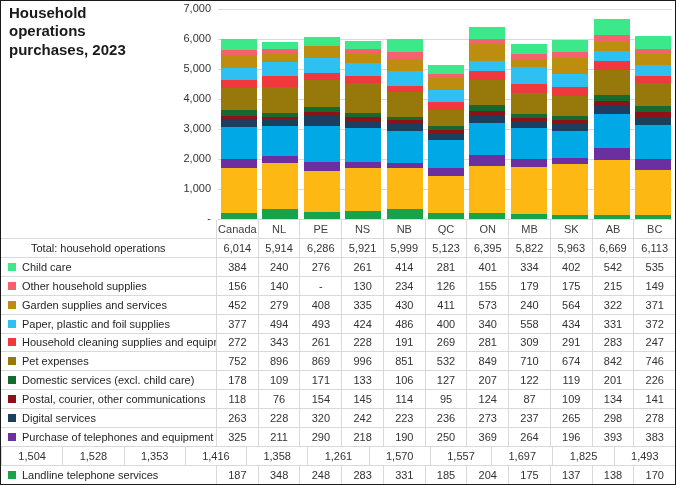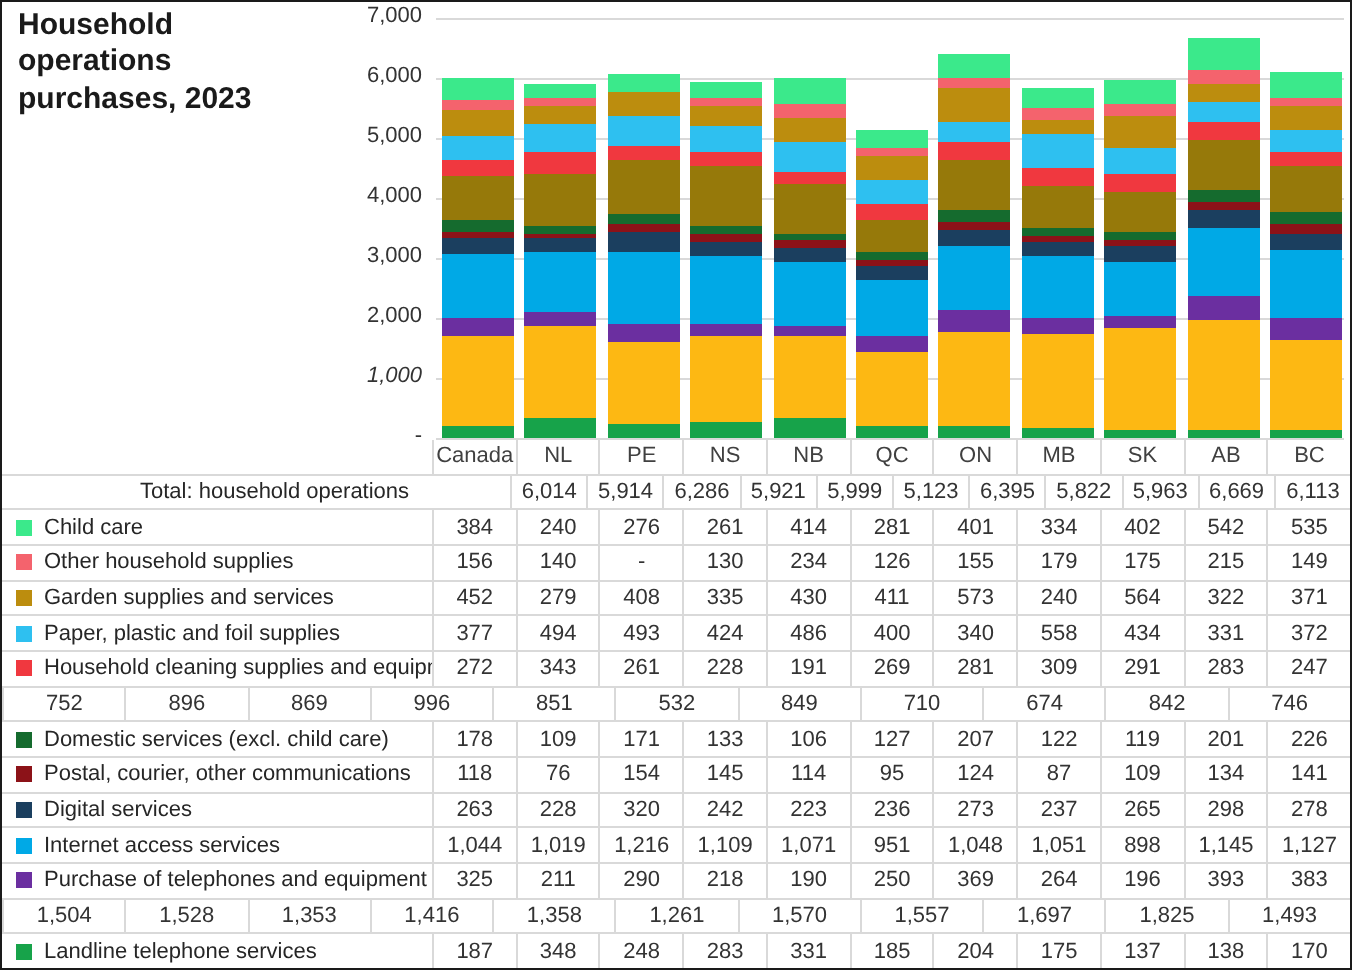--- a/index.html
+++ b/index.html
@@ -18,21 +18,21 @@
   .ylabel { position:absolute; left:0; width:210px; text-align:right; font-size:11px; color:#333; line-height:13px; }
   .bars { position:absolute; left:217px; top:0; width:456px; height:218px; display:flex; align-items:flex-end; }
   .bar-col { flex:1; display:flex; justify-content:center; }
   .bar-stack { width:36px; display:flex; flex-direction:column; }
   .bar-seg { width:100%; }
   
   .table { position:absolute; left:0; top:219px; right:0; bottom:0; display:flex; flex-direction:column; }
   .t-row { display:flex; flex:1; border-top:1px solid #d9d9d9; align-items:stretch; }
   .t-row.header { border-top:none; }
   .label-cell { width:215px; display:flex; align-items:center; padding-left:7px; font-size:11px; color:#262626; white-space:nowrap; overflow:hidden; }
-  .label-cell.total { padding-left:30px;margin-left:39px; }
+  .label-cell.total { padding-left:30px; }
   .swatch { width:8px; height:8px; margin-right:6px; flex:none; }
   .val-cell { flex:1; display:flex; align-items:center; justify-content:center; font-size:11px; color:#333; border-left:1px solid #d9d9d9; }
   .header .val-cell { color:#404040; }
 </style>
 </head>
 <body>
 
 <div class="page">
   <div class="chart">
     <div class="title-block">
@@ -48,21 +48,21 @@
         <div class="gridline" style="top: 188px;"></div>
         <div class="gridline" style="top: 218px;"></div>
       </div>
     <div id="ylabel-layer">
         <div class="ylabel" style="top: 1px;">7,000</div>
         <div class="ylabel" style="top: 31px;">6,000</div>
         <div class="ylabel" style="top: 61px;">5,000</div>
         <div class="ylabel" style="top: 91px;">4,000</div>
         <div class="ylabel" style="top: 121px;">3,000</div>
         <div class="ylabel" style="top: 151px;">2,000</div>
-        <div class="ylabel" style="top: 181px; font-style: italic;">1,000</div>
+        <div class="ylabel" style="top: 181px;">1,000</div>
         <div class="ylabel" style="top: 211px;">-</div>
       </div>
     <div class="bars" id="bars">
         <div class="bar-col">
           <div class="bar-stack">
             <div class="bar-seg" style="height: 11.52px; background: rgb(59, 233, 139);"></div>
             <div class="bar-seg" style="height: 4.68px; background: rgb(244, 99, 109);"></div>
             <div class="bar-seg" style="height: 13.56px; background: rgb(188, 141, 14);"></div>
             <div class="bar-seg" style="height: 11.31px; background: rgb(46, 192, 240);"></div>
             <div class="bar-seg" style="height: 8.16px; background: rgb(240, 56, 63);"></div>
@@ -356,20 +356,24 @@
         <div class="val-cell">228</div>
         <div class="val-cell">191</div>
         <div class="val-cell">269</div>
         <div class="val-cell">281</div>
         <div class="val-cell">309</div>
         <div class="val-cell">291</div>
         <div class="val-cell">283</div>
         <div class="val-cell">247</div>
       </div>
       <div class="t-row">
+        <div class="label-cell">
+          <span class="swatch" style="background: rgb(150, 121, 10);"></span>
+          <span>Pet expenses</span>
+        </div>
         <div class="val-cell">752</div>
         <div class="val-cell">896</div>
         <div class="val-cell">869</div>
         <div class="val-cell">996</div>
         <div class="val-cell">851</div>
         <div class="val-cell">532</div>
         <div class="val-cell">849</div>
         <div class="val-cell">710</div>
         <div class="val-cell">674</div>
         <div class="val-cell">842</div>
@@ -421,37 +425,20 @@
         <div class="val-cell">223</div>
         <div class="val-cell">236</div>
         <div class="val-cell">273</div>
         <div class="val-cell">237</div>
         <div class="val-cell">265</div>
         <div class="val-cell">298</div>
         <div class="val-cell">278</div>
       </div>
       <div class="t-row">
         <div class="label-cell">
-          <span class="swatch" style="background: rgb(0, 169, 230);"></span>
-          <span>Internet access services</span>
-        </div>
-        <div class="val-cell">1,044</div>
-        <div class="val-cell">1,019</div>
-        <div class="val-cell">1,216</div>
-        <div class="val-cell">1,109</div>
-        <div class="val-cell">1,071</div>
-        <div class="val-cell">951</div>
-        <div class="val-cell">1,048</div>
-        <div class="val-cell">1,051</div>
-        <div class="val-cell">898</div>
-        <div class="val-cell">1,145</div>
-        <div class="val-cell">1,127</div>
-      </div>
-      <div class="t-row">
-        <div class="label-cell">
           <span class="swatch" style="background: rgb(107, 47, 160);"></span>
           <span>Purchase of telephones and equipment</span>
         </div>
         <div class="val-cell">325</div>
         <div class="val-cell">211</div>
         <div class="val-cell">290</div>
         <div class="val-cell">218</div>
         <div class="val-cell">190</div>
         <div class="val-cell">250</div>
         <div class="val-cell">369</div>

